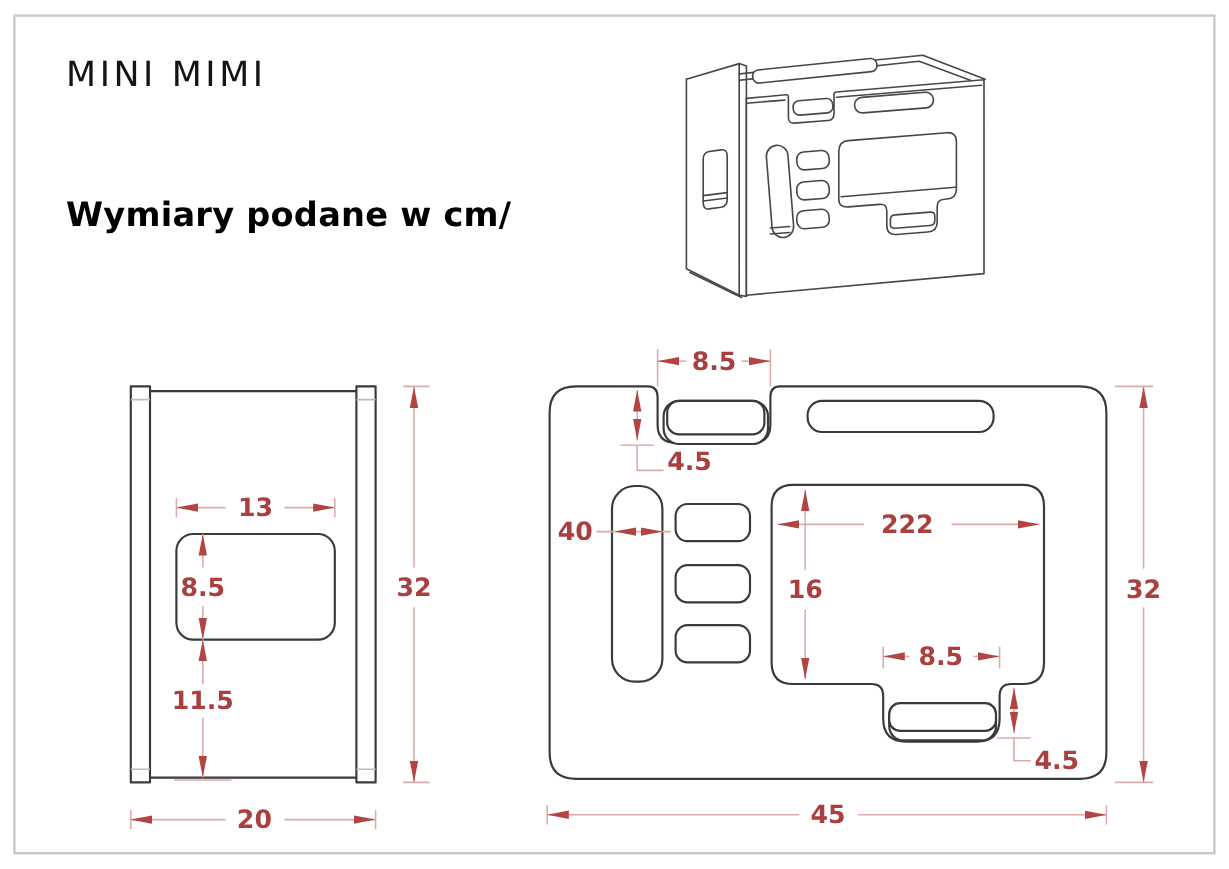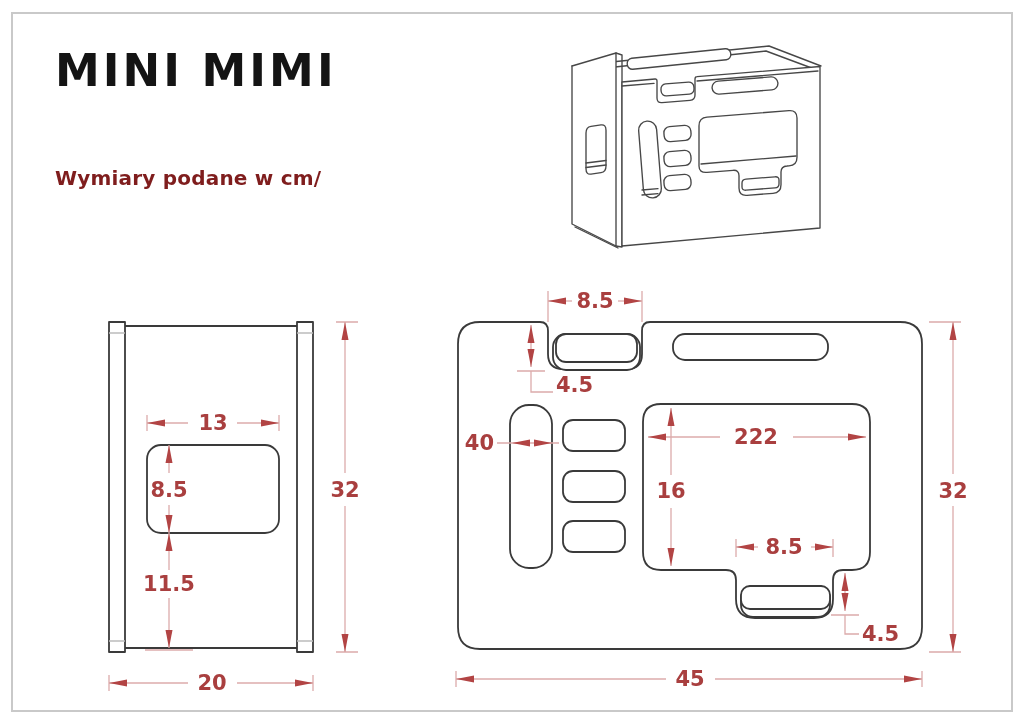--- a/index.html
+++ b/index.html
@@ -1,19 +1,19 @@
 <!DOCTYPE html>
 <html><head>
 <meta charset="utf-8">
 <style>
   html,body{margin:0;padding:0;background:#ffffff;}
   body{width:1024px;height:724px;position:relative;font-family:"DejaVu Sans",sans-serif;overflow:hidden;}
   .page-border{position:absolute;left:11px;top:12px;right:11px;bottom:12px;border:2px solid #c9c9c9;pointer-events:none;}
-  .title{position:absolute;left:55px;top:48px;font-size:45px;font-weight:700;letter-spacing:3px;color:#141414;line-height:1;}
-  .subtitle{position:absolute;left:55px;top:163px;font-size:20px;font-weight:700;color:#7f1d1d;line-height:31px;letter-spacing:.2px;}
+  .title{position:absolute;left:55px;top:48px;font-size:29px;font-weight:400;letter-spacing:3px;color:#141414;line-height:1;}
+  .subtitle{position:absolute;left:55px;top:163px;font-size:28px;font-weight:700;color:#000000;line-height:31px;letter-spacing:.2px;}
   svg.canvas{position:absolute;left:0;top:0;}
   .ln{stroke:#3a3a3a;stroke-width:1.8;fill:none;stroke-linejoin:round;stroke-linecap:round;}
   .fw{fill:#ffffff;}
   .iso *{stroke-width:1.35;}
   .iso .ln{stroke:#474747;}
   .lt{stroke:#bcbcbc;stroke-width:1.3;fill:none;}
   .dl{stroke:#dcabab;stroke-width:1.3;fill:none;}
   .dim-label{font-family:"DejaVu Sans",sans-serif;font-size:21px;font-weight:800;fill:#a93f3f;}
 </style>
 </head>

